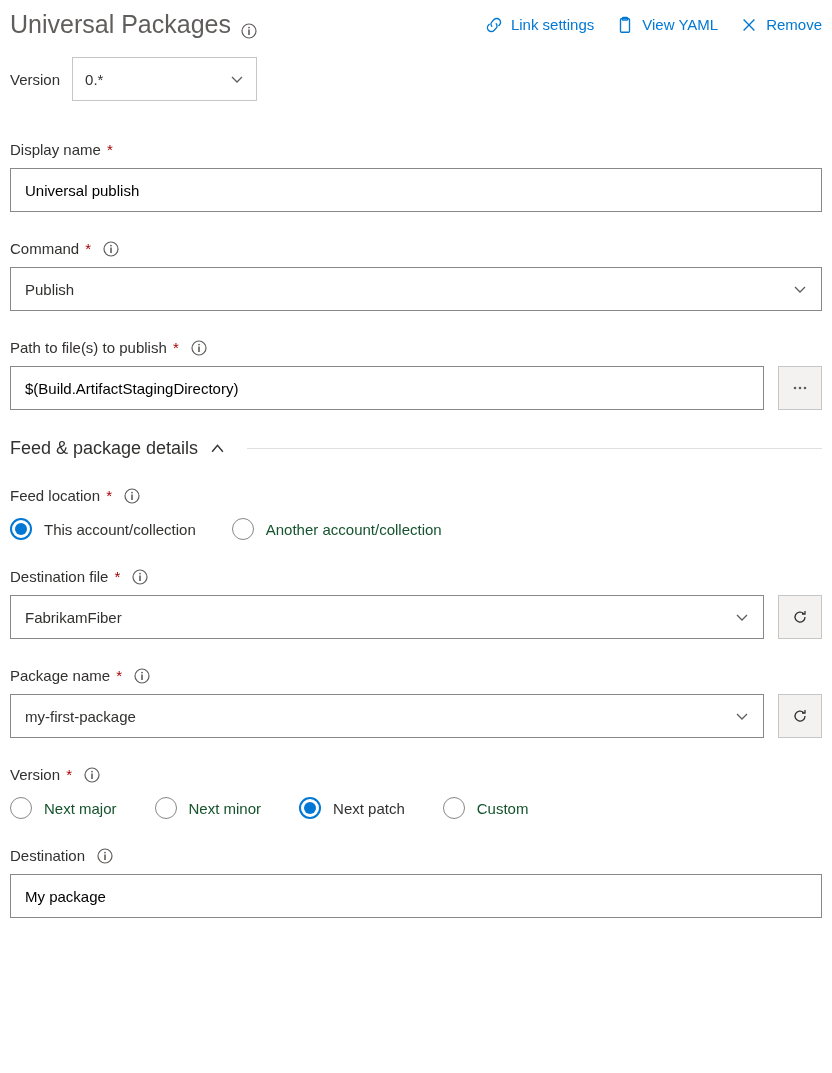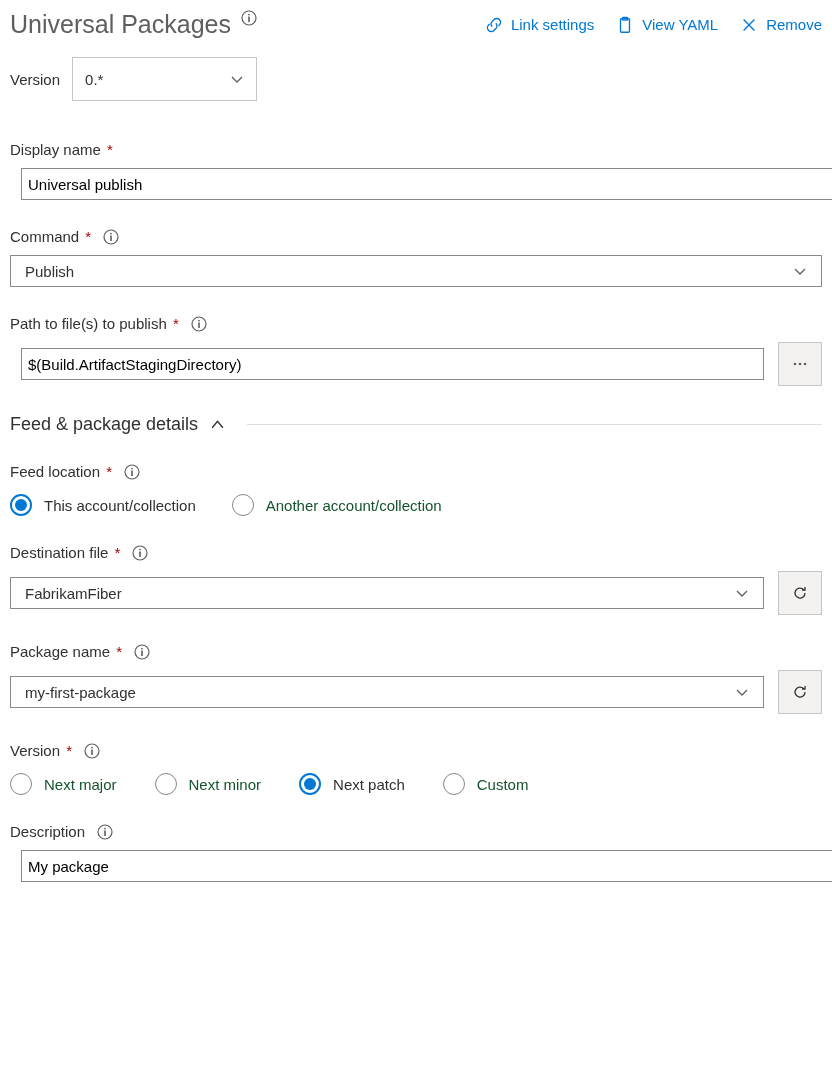--- a/index.html
+++ b/index.html
@@ -10,21 +10,21 @@
       background: #fff;
       padding: 10px 10px 20px 10px;
       width: 832px;
     }
     .header-row {
       display: flex;
       align-items: center;
       justify-content: space-between;
       margin-bottom: 18px;
     }
-    .header-left { display: flex; align-items: flex-start; gap: 10px; }
+    .header-left { display: flex; align-items: flex-end; gap: 10px; }
     .page-title {
       font-size: 25px;
       font-weight: 400;
       color: #605e5c;
     }
     .info-icon { display: inline-flex; align-items: center; justify-content: center; }
     .info-icon svg { width: 16px; height: 16px; }
     .header-actions { display: flex; gap: 22px; align-items: center; }
     .action-link {
       display: flex;
@@ -56,31 +56,30 @@
       display: flex;
       align-items: center;
       gap: 12px;
       font-size: 15px;
       margin-bottom: 10px;
       text-align: right;
     }
     .req { color: #a80000; margin-left: 2px; }
     .text-input {
       width: 100%;
-      height: 32px;
+      height: 44px;
       border: 1px solid #8a8886;
-      padding: 0 6px;
+      padding: 0 14px;
       font-size: 15px;
       font-family: inherit;
       outline: none;
-      margin-left: 11px;
     }
     .select-input {
       width: 100%;
-      height: 32px;
+      height: 44px;
       border: 1px solid #8a8886;
       padding: 0 14px;
       display: flex;
       align-items: center;
       justify-content: space-between;
       font-size: 15px;
       cursor: pointer;
     }
     .input-row { display: flex; gap: 14px; align-items: center; }
     .input-row .text-input, .input-row .select-input { flex: 1; }
@@ -336,21 +335,21 @@
     </div>
     <div class="radio-option">
       <span class="radio-circle"></span>
       <span class="radio-label">Custom</span>
     </div>
   </div>
 </div>
 
 <div class="field" style="margin-bottom:0">
   <div class="field-label">
-    <span>Description</span>
+    <span>Destination</span>
     <span class="info-icon">
         <svg viewBox="0 0 16 16">
           <circle cx="8" cy="8" r="7" fill="none" stroke="#605e5c" stroke-width="1.2"></circle>
           <circle cx="8" cy="4.6" r="0.9" fill="#605e5c"></circle>
           <rect x="7.2" y="6.5" width="1.6" height="5.5" fill="#605e5c"></rect>
         </svg>
       </span>
   </div>
   <input class="text-input" value="My package" style="">
 </div>

